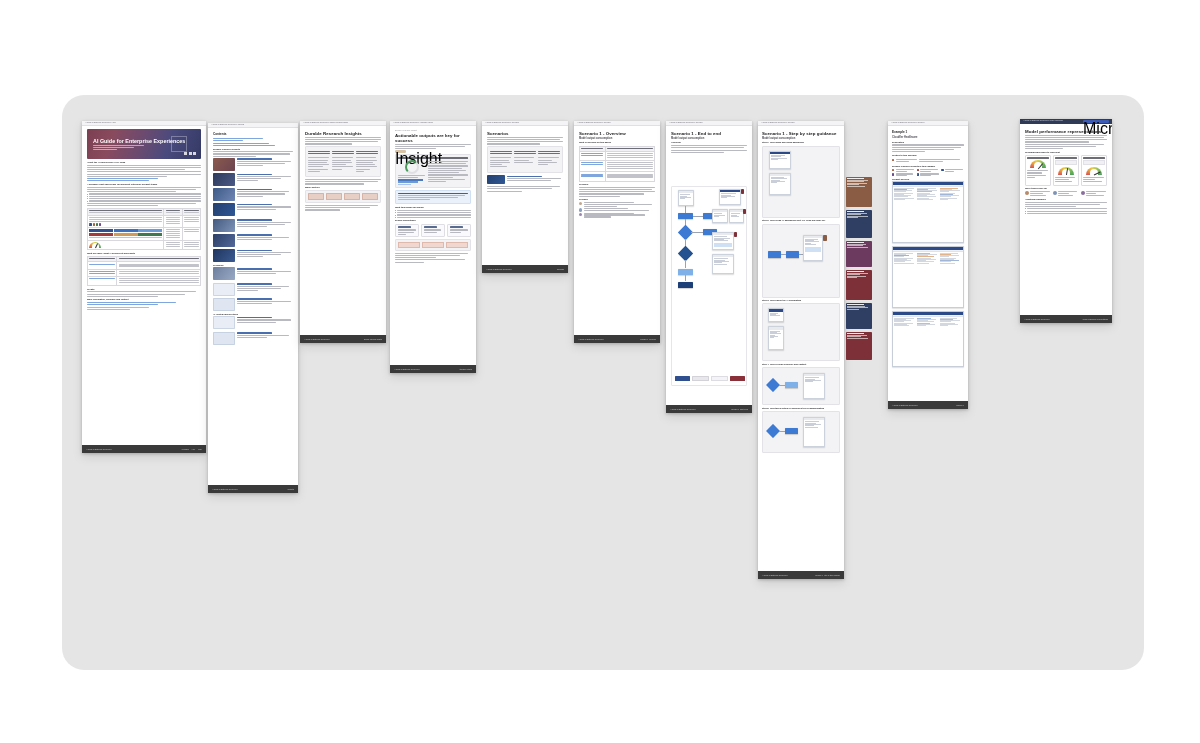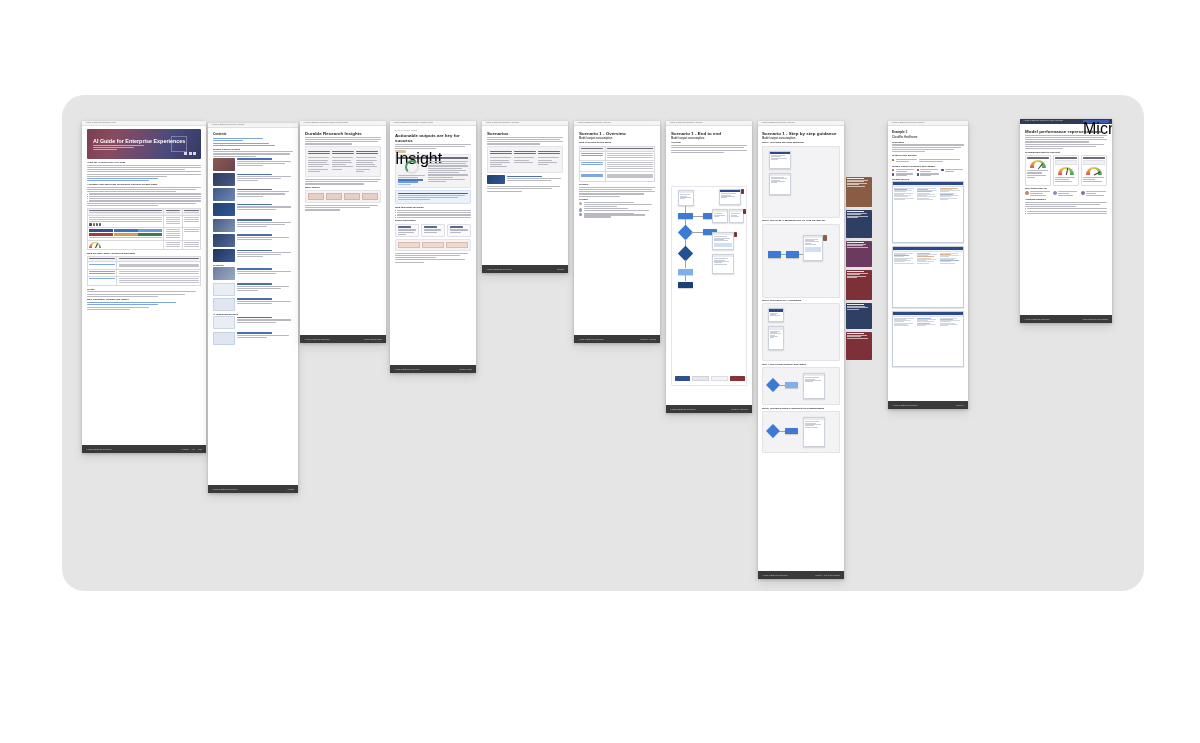--- a/index.html
+++ b/index.html
@@ -9,21 +9,21 @@
     width: 1200px; height: 743px;
     background: #ffffff;
     font-family: "Liberation Sans", sans-serif;
     overflow: hidden;
   }
   #app { position: relative; width: 1200px; height: 743px; background: #fff; }
 
   #canvas {
     position: absolute;
     left: 62px; top: 95px;
-    width: 1082px; height: 496px;
+    width: 1082px; height: 575px;
     background: #e5e5e5;
     border-radius: 22px;
   }
 
   
   .page {
     position: absolute;
     background: #ffffff;
     box-shadow: 0 1px 3px rgba(0,0,0,.22), 0 4px 10px rgba(0,0,0,.10);
     overflow: hidden;

